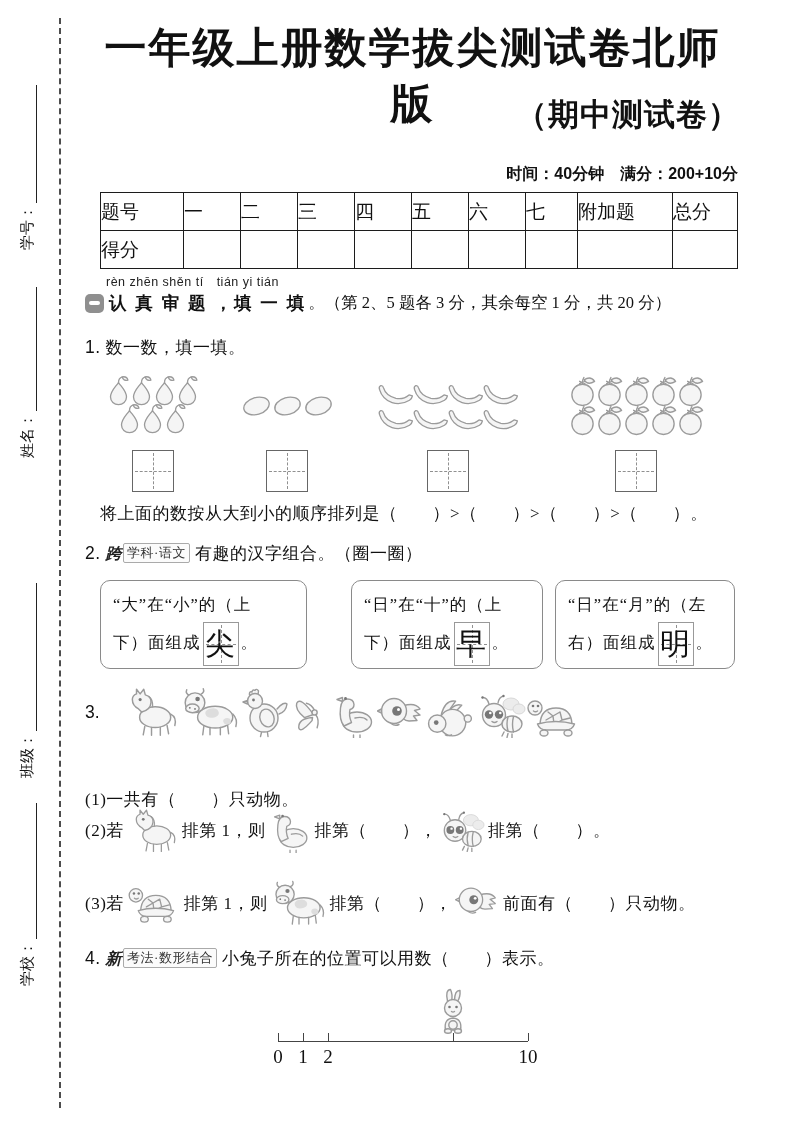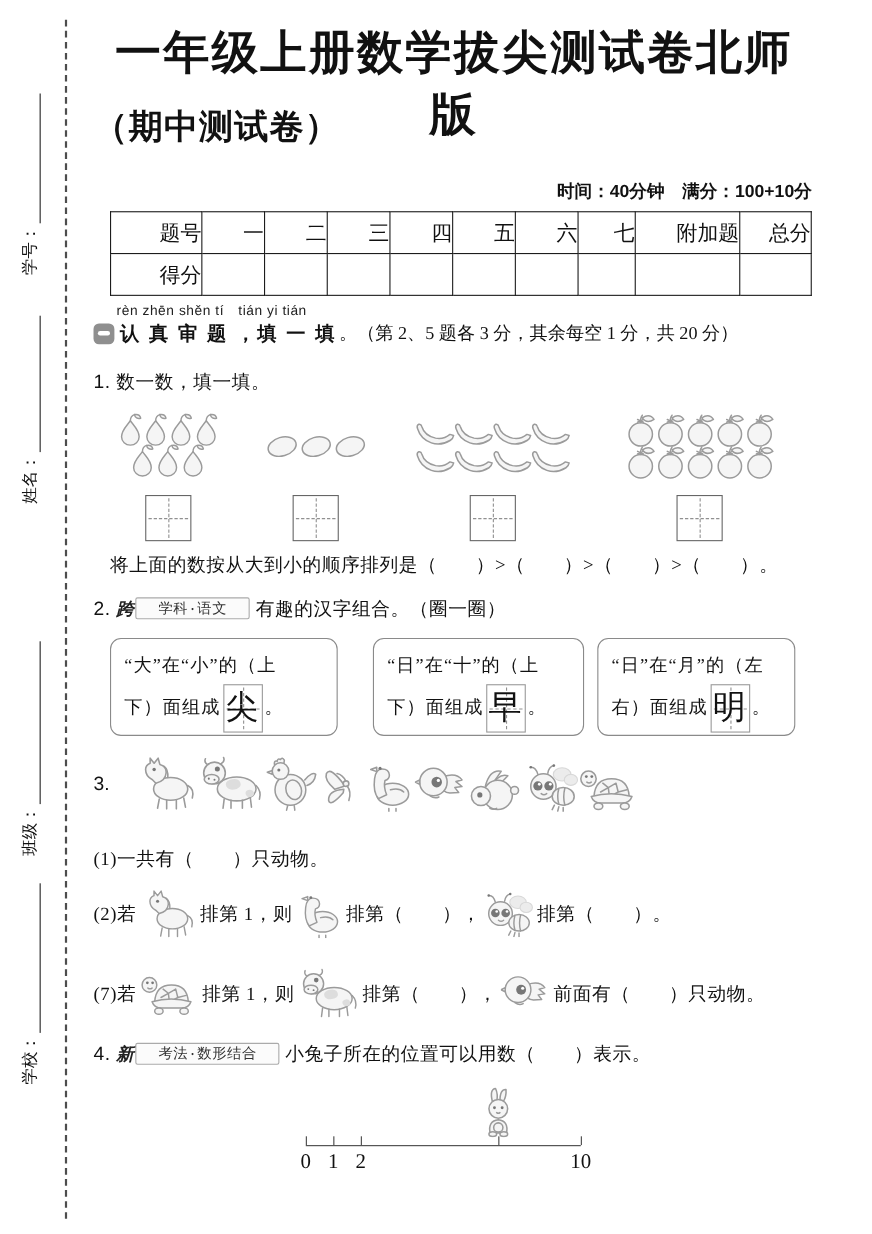--- a/index.html
+++ b/index.html
@@ -11,26 +11,26 @@
   
   .fold-line{position:absolute;left:59px;top:18px;bottom:14px;border-left:2px dashed #4d4d4d;}
   .mfield{position:absolute;left:18px;transform:rotate(-90deg);transform-origin:0 0;
           white-space:nowrap;font-size:15px;display:flex;align-items:flex-end;}
   .mfield .blank{display:inline-block;border-bottom:1.5px solid #222;height:3px;margin-left:2px;}
 
   
   .main{position:absolute;left:85px;top:0;width:655px;height:818px;}
   .title{position:absolute;top:20px;left:0;width:100%;text-align:center;
          font-size:42px;font-weight:bold;letter-spacing:2px;}
-  .subtitle{position:absolute;top:94px;left:0;width:100%;text-align:left;
+  .subtitle{position:absolute;top:94px;left:0;width:100%;text-align:right;
          font-size:31px;font-weight:bold;letter-spacing:1px;}
   .meta{position:absolute;top:164px;right:2px;font-size:16px;font-weight:700;}
 
   .score-table{position:absolute;top:192px;left:15px;border-collapse:collapse;table-layout:fixed;}
-  .score-table td{border:1.6px solid #1c1c1c;text-align:right;font-size:19px;height:37px;font-weight:500;padding:0;}
+  .score-table td{border:1.6px solid #1c1c1c;text-align:left;font-size:19px;height:37px;font-weight:500;padding:0;}
 
   .pinyin{position:absolute;top:274px;left:21px;font-size:12.5px;letter-spacing:.5px;
           font-family:"Liberation Sans","DejaVu Sans",sans-serif;color:#222;}
   .sec-line{position:absolute;top:291px;left:0;display:flex;align-items:center;}
   .sec-icon{width:19px;height:19px;border-radius:5px;background:#8f8f8f;display:inline-flex;
             align-items:center;justify-content:center;margin-right:5px;flex:none;}
   .sec-icon i{display:block;width:11px;height:3.5px;background:#fff;border-radius:2px;}
   .sec-title{font-family:"Liberation Sans","DejaVu Sans",sans-serif;font-weight:bold;
              font-size:17.5px;letter-spacing:2px;margin-right:2px;white-space:nowrap;}
   .sec-note{font-size:16.5px;white-space:nowrap;}
@@ -52,40 +52,40 @@
   .count-box{width:40px;height:40px;border:1.3px solid #666;margin-top:6px;}
   .cb-h{position:absolute;left:2px;right:2px;top:50%;border-top:1px dashed #909090;}
   .cb-v{position:absolute;top:2px;bottom:2px;left:50%;border-left:1px dashed #909090;}
 
   .order-line{top:502px;left:15px;text-align:center;}
 
   .badge{white-space:nowrap;}
   .badge-pre{font-family:"Liberation Sans","DejaVu Sans",sans-serif;font-style:italic;
              font-weight:bold;font-size:16px;color:#222;margin-right:1px;}
   .badge-box{display:inline-block;border:1px solid #aaa;border-radius:2px;background:#fbfbfb;
-             font-family:Liberation Mono, monospace;font-size:13px;color:#333;
-             padding:0 20px;margin-right:5px;vertical-align:2px;}
+             font-family:Liberation Serif, serif;font-size:13px;color:#333;
+             padding:0 3px;margin-right:5px;vertical-align:2px;}
 
   .cards{position:absolute;top:580px;left:15px;display:flex;}
   .card{border:1.5px solid #8a8a8a;border-radius:10px;height:80px;padding:7px 10px 0 12px;
         font-size:16.5px;line-height:34px;letter-spacing:1px;box-sizing:content-box;}
   .card:nth-child(1){width:183px;}
-  .card:nth-child(2){margin-left:32px;width:168px;font-family:Liberation Serif, serif;}
+  .card:nth-child(2){margin-left:44px;width:168px;font-family:Liberation Serif, serif;}
   .card:nth-child(3){margin-left:12px;width:156px;}
   .card .l1{display:block;white-space:nowrap;}
   .char-box{display:inline-block;width:34px;height:42px;border:1px solid #999;text-align:center;
             vertical-align:middle;margin:0 2px;}
   .char-box b{position:relative;font-size:30px;line-height:42px;font-weight:500;z-index:1;}
 
   .q1-line{top:336px;}
   .q2-line{top:542px;}
   .q3-block{position:absolute;top:686px;left:0;display:flex;align-items:center;}
   .q3-block .qnum{margin:0 22px 0 0;}
   #animal-row{display:flex;align-items:flex-end;}
-  .sub1{top:769px;}
+  .sub1{top:788px;}
   .subrow{position:absolute;left:0;display:flex;align-items:center;font-size:17px;letter-spacing:.5px;}
   .sub2{top:802px;height:56px;}
   .sub3{top:874px;height:58px;}
   .subrow svg{margin:0 3px;}
 
   .q4-line{top:947px;}
   .numline{position:absolute;top:984px;left:193px;width:250px;height:84px;}
   .nl-base{position:absolute;left:0;right:0;bottom:26px;border-top:1.5px solid #444;}
   .nl-tick{position:absolute;bottom:27px;height:8px;border-left:1.4px solid #444;}
   .nl-label{position:absolute;top:62px;transform:translateX(-50%);font-size:19px;}
@@ -242,21 +242,21 @@
     <span class="blank" style="width:148px"></span>
   </div>
   <div class="mfield" style="top:986px">
     <span>学校：</span>
     <span class="blank" style="width:136px"></span>
   </div>
 
   <div class="main">
     <div class="title sans">一年级上册数学拔尖测试卷北师版</div>
     <div class="subtitle sans">（期中测试卷）</div>
-    <div class="meta sans">时间：40分钟　满分：100+10分</div>
+    <div class="meta sans">时间：40分钟　满分：200+10分</div>
 
     <table class="score-table">
       <colgroup>
         <col style="width:83px">
           <col style="width:57px">
           <col style="width:57px">
           <col style="width:57px">
         <col style="width:57px">
           <col style="width:57px">
           <col style="width:57px">
@@ -494,21 +494,21 @@
       <svg width="43" height="45" viewBox="0 0 46 48">
           <use href="#goose"></use>
         </svg>
       <span>排第（　　），</span>
       <svg width="45" height="43" viewBox="0 0 48 46">
           <use href="#bee"></use>
         </svg>
       <span>排第（　　）。</span>
     </div>
     <div class="subrow sub3">
-      <span>(7)若</span>
+      <span>(3)若</span>
       <svg width="54" height="42" viewBox="0 0 56 44">
           <use href="#turtle"></use>
         </svg>
       <span>排第 1，则</span>
       <svg width="56" height="48" viewBox="0 0 58 50">
           <use href="#cow"></use>
         </svg>
       <span>排第（　　），</span>
       <svg width="45" height="43" viewBox="0 0 48 46">
           <use href="#bird"></use>

